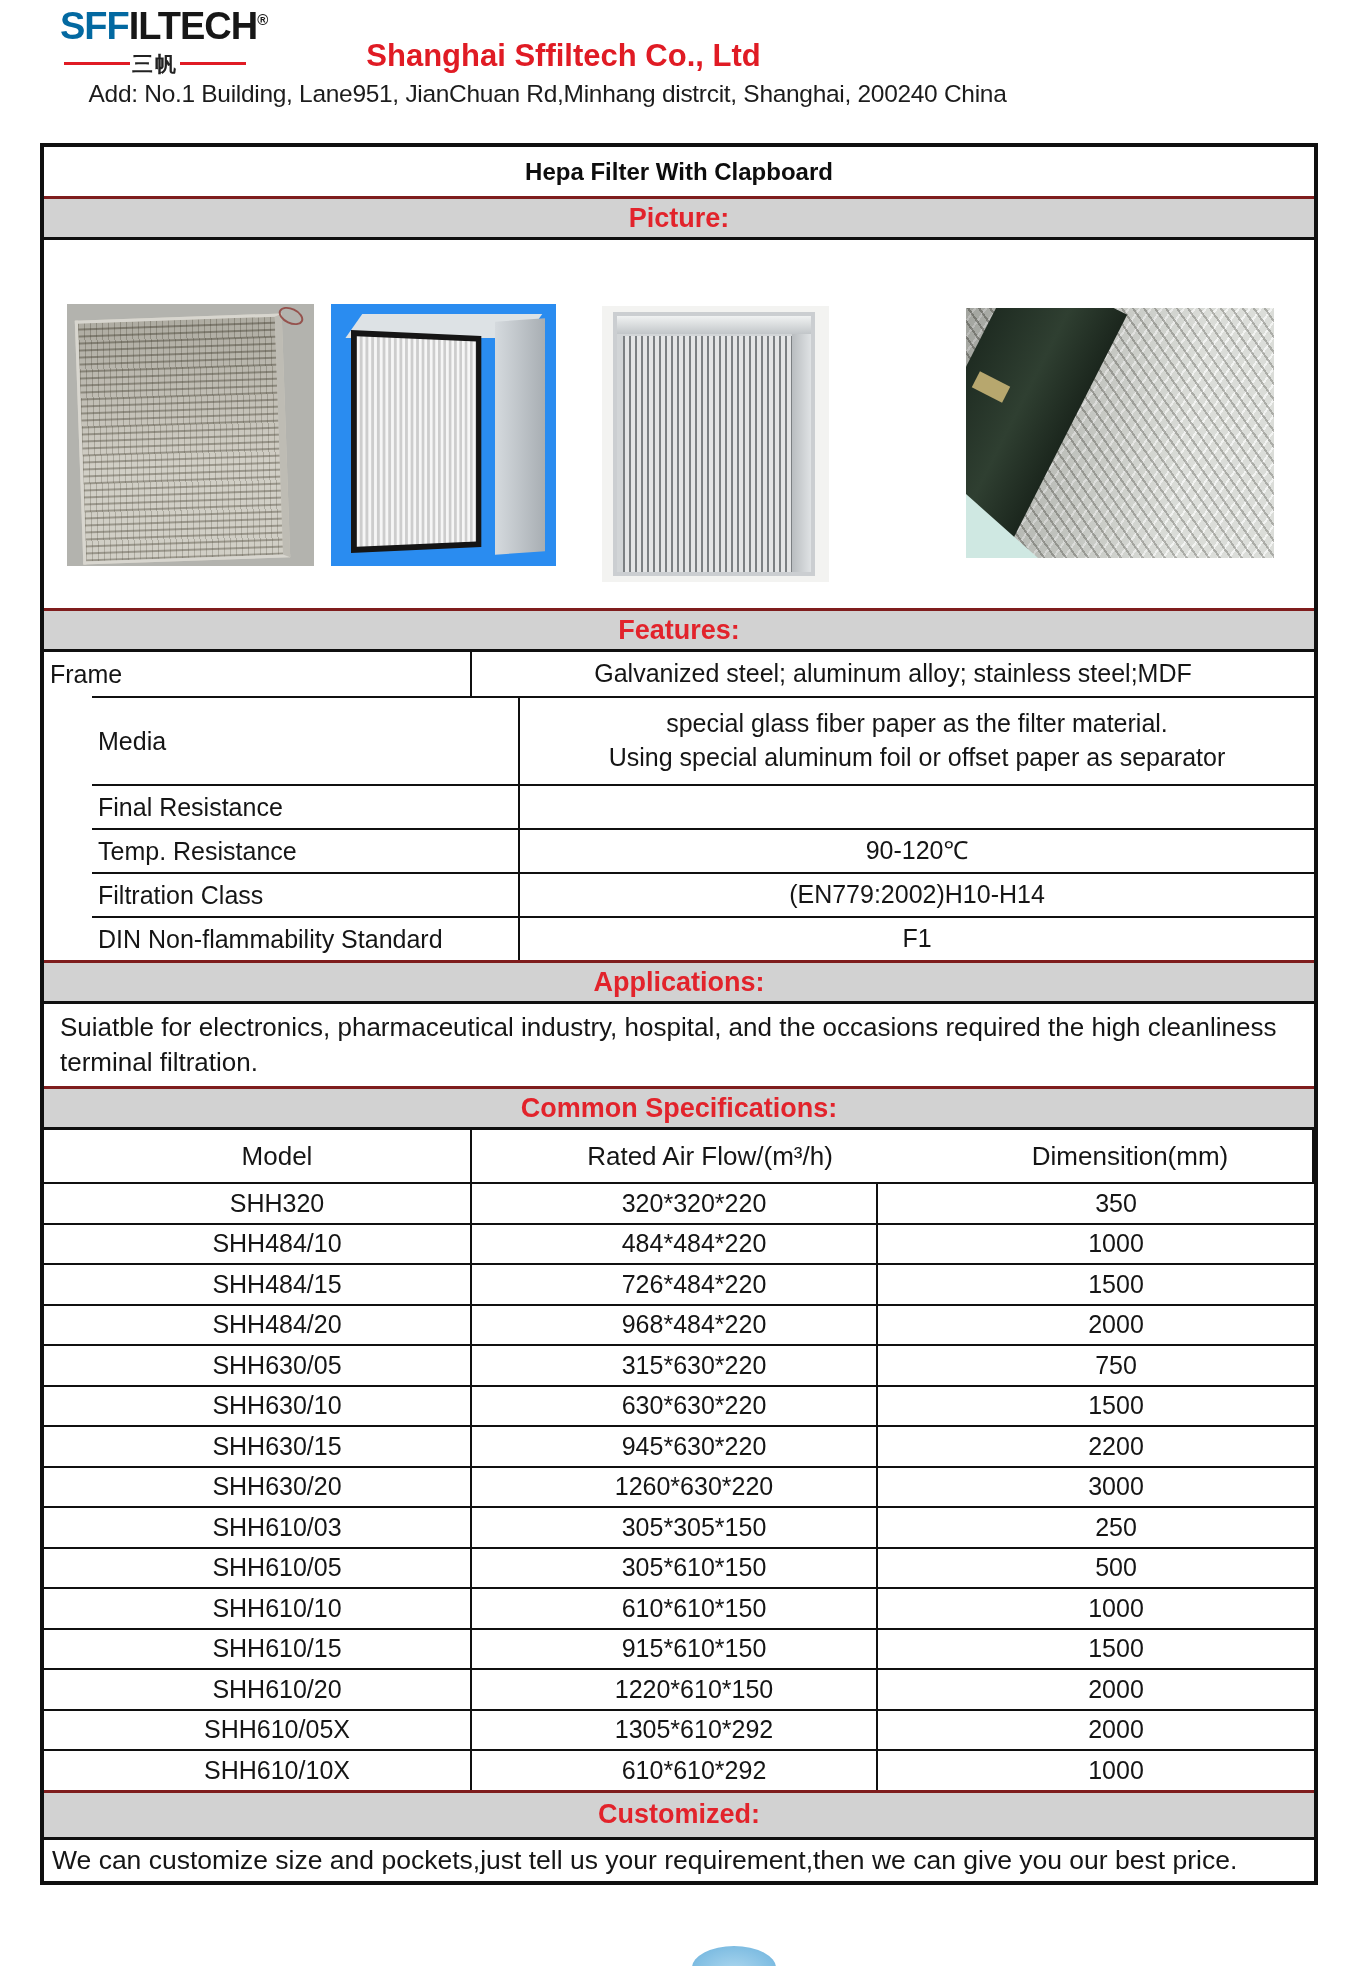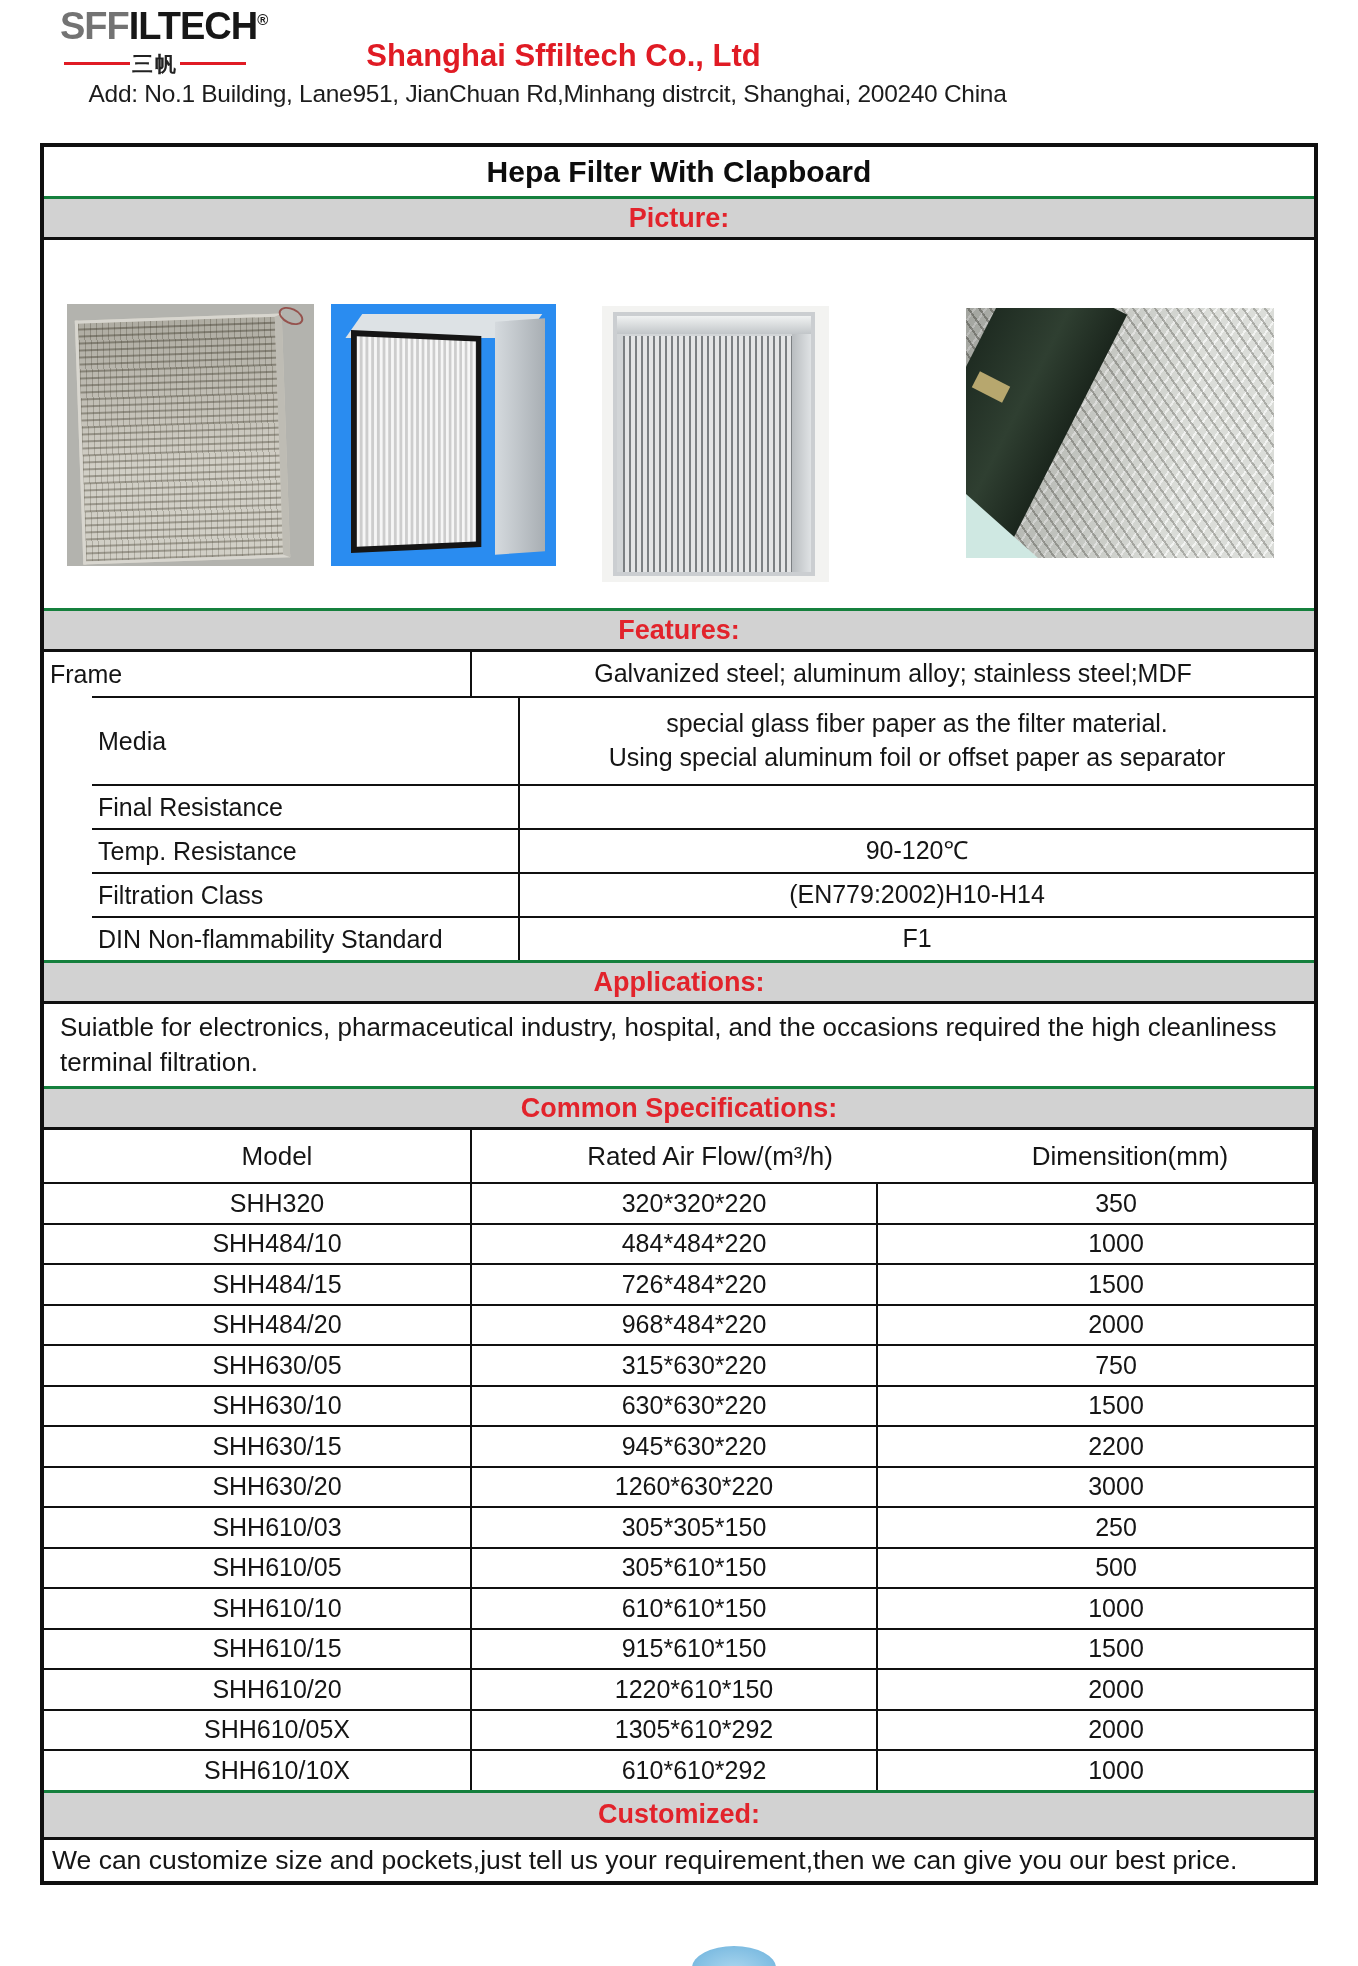--- a/index.html
+++ b/index.html
@@ -6,39 +6,39 @@
   html,body { margin:0; padding:0; }
   body {
     width:1358px; height:1966px; position:relative; overflow:hidden;
     background:#ffffff; color:#151515;
     font-family:"Liberation Sans", sans-serif;
   }
 
   
   .logo { position:absolute; left:60px; top:6px; width:190px; }
   .logo-word { font-size:38px; font-weight:800; letter-spacing:-1px; color:#171717; line-height:1.1; white-space:nowrap; }
-  .logo-word .red { color:#737373; }
+  .logo-word .red { color:#0369a1; }
   .logo-reg { font-size:15px; vertical-align:super; font-weight:700; color:#171717; }
   .logo-tagline { display:flex; align-items:center; gap:2px; margin-top:2px; padding:0 4px; }
   .logo-line { flex:1; height:3px; background:#e01b24; }
   .logo-cn { font-size:21px; font-weight:700; color:#222; letter-spacing:2px; }
 
   .company-name { position:absolute; left:16px; top:38px; width:1095px; text-align:center;
     color:#e01b24; font-weight:700; font-size:31px; }
   .address-line { position:absolute; left:0; top:80px; width:1095px; text-align:center;
     color:#1c1c1c; font-size:24.5px; letter-spacing:-0.3px; }
 
   
   .doc-table { position:absolute; left:40px; top:143px; width:1278px;
     border:4px solid #101010; background:#fff; }
 
   .title-row { height:49px; display:flex; align-items:center; justify-content:center;
-    font-size:30px; font-weight:700; color:#0d0d0d; }
-
-  .bar { height:44px; background:#d2d2d2; border-top:3px solid #15803d; border-bottom:3px solid #101010;
+    font-size:24px; font-weight:700; color:#0d0d0d; }
+
+  .bar { height:44px; background:#d2d2d2; border-top:3px solid #7f1d1d; border-bottom:3px solid #101010;
     display:flex; align-items:center; justify-content:center;
     color:#e2232b; font-weight:700; font-size:27px; }
   .bar.tall-bar { height:50px; }
 
   
   .pictures { height:368px; position:relative; background:#fff; }
   .photo { position:absolute; top:64px; height:262px; overflow:hidden; }
   .p1 { left:23px;  width:247px; background:#b3b3ae; }
   .p2 { left:287px; width:225px; background:#2a8cf0; }
   .p3 { left:558px; width:227px; height:276px; top:66px; background:#f3f3f1; }

